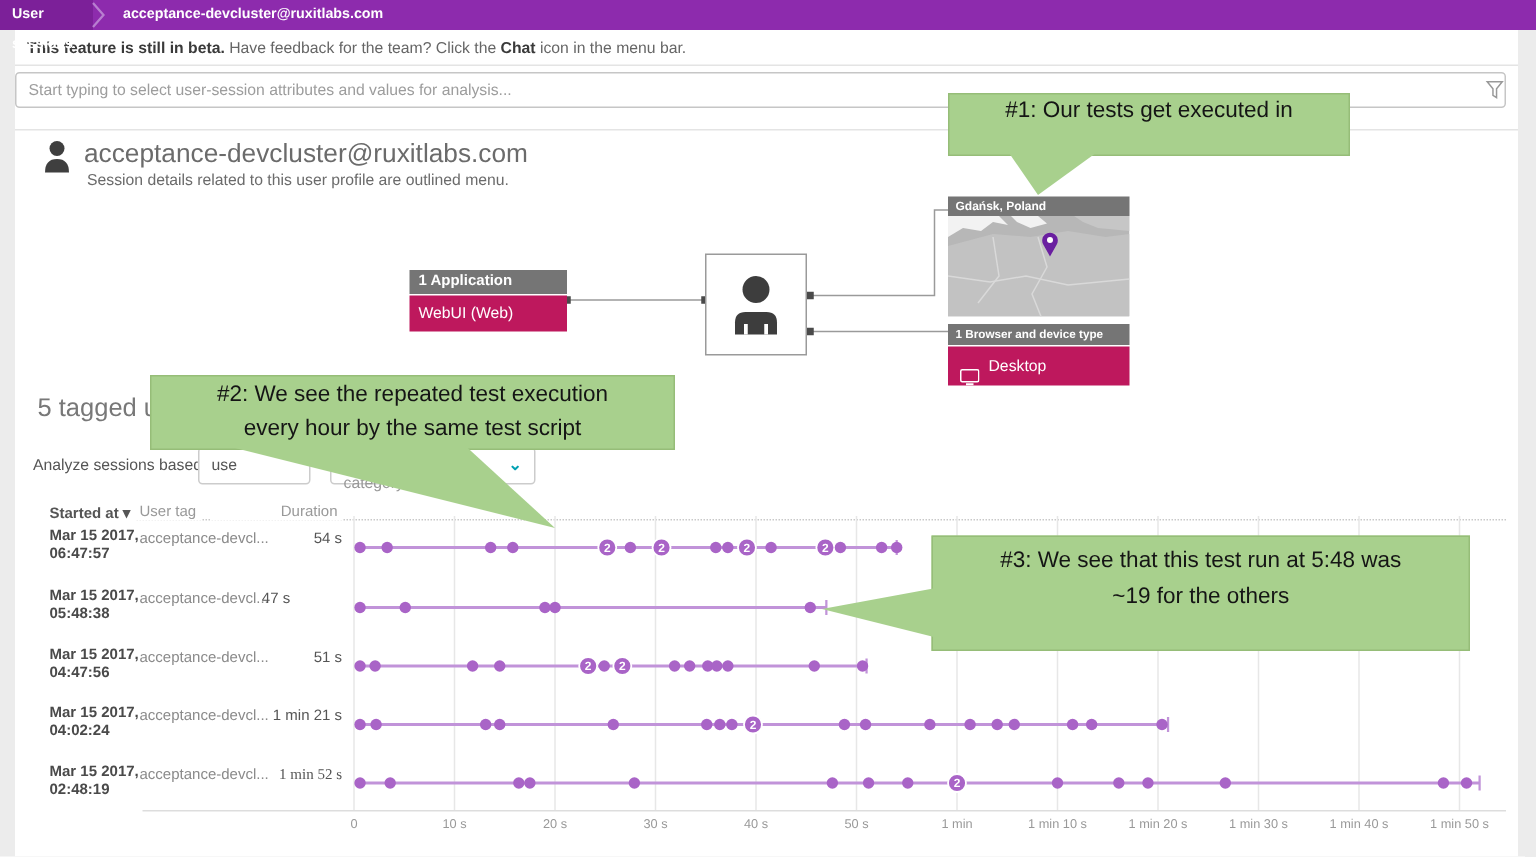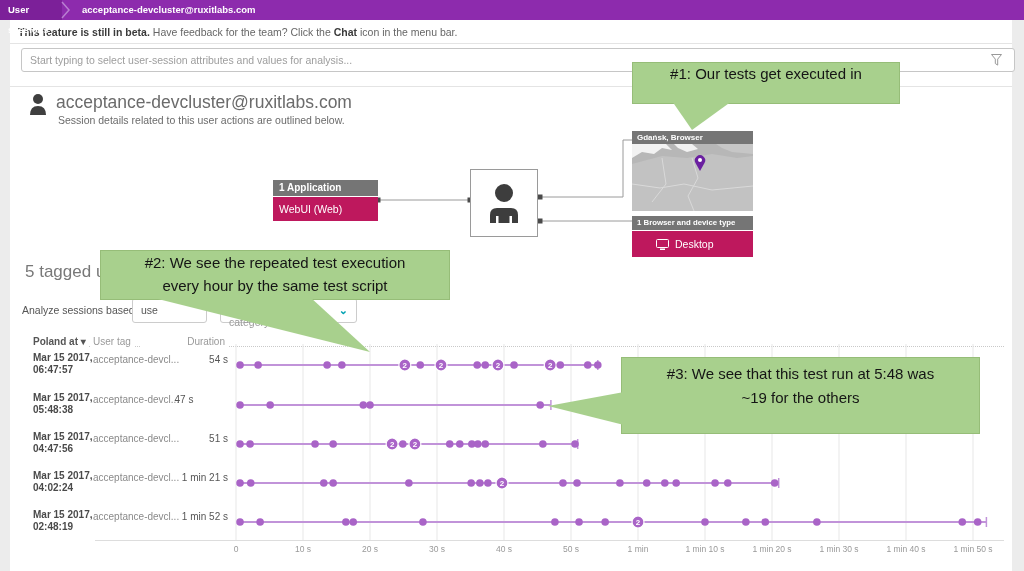--- a/index.html
+++ b/index.html
@@ -12,41 +12,41 @@
   #crumb-section{left:0;top:0;width:62px;height:20px;background:#7c2099;color:#fff;font-size:9.5px;font-weight:bold;line-height:20px;padding-left:8px}
   #crumb-chevron{left:60px;top:0}
   #crumb-current{left:82px;top:0;height:20px;color:#fff;font-size:9.5px;font-weight:bold;line-height:20px}
 
   
   #panel{left:10px;top:20px;width:1002px;height:551px;background:#fff;z-index:0}
 
   #beta-bar{left:10px;top:20px;width:1002px;height:24px;line-height:24px;padding-left:8px;font-size:10.5px;color:#666;border-bottom:1px solid #e4e4e4;background:#fff;z-index:2}
   .bold-dark{font-weight:bold;color:#3a3a3a}
 
-  #search-wrap{left:21px;top:48px;width:994px;height:24px;z-index:2}
+  #search-wrap{left:10px;top:48px;width:994px;height:24px;z-index:2}
   #search-input{width:100%;height:24px;border:1px solid #c6c6c6;border-radius:3px;padding:0 26px 0 8px;font-size:10.5px;color:#555;font-family:"Liberation Sans",sans-serif;background:#fff;outline:none}
   #search-input::placeholder{color:#9d9d9d}
   #filter-icon{left:990px;top:53px;z-index:3}
 
   #divider1{left:10px;top:86px;width:1002px;height:0;border-top:1px solid #e4e4e4;z-index:1}
 
   #profile-icon{left:28px;top:93px;z-index:2}
   #profile-title{left:56px;top:92px;font-size:17.5px;color:#6b6b6b;z-index:2}
   #profile-sub{left:58px;top:114px;font-size:10.5px;color:#6b6b6b;z-index:2}
 
   
   .gray-head{background:#757575;color:#fff;font-weight:bold;z-index:2}
   .purple-box{background:#be185d;color:#fff;z-index:2}
   #app-header{left:273px;top:180px;width:105px;height:16px;font-size:10px;line-height:16px;padding-left:6px}
   #app-value{left:273px;top:197px;width:105px;height:24px;font-size:10.5px;line-height:24px;padding-left:6px}
   #person-box{left:470px;top:169px;width:68px;height:68px;border:1px solid #9a9a9a;background:#fff;z-index:2;display:flex;align-items:center;justify-content:center}
   #map-header{left:632px;top:131px;width:121px;height:13px;font-size:8px;line-height:13px;padding-left:5px}
   #map-body{left:632px;top:144px;width:121px;height:67px;z-index:2}
   #browser-header{left:632px;top:216px;width:121px;height:14px;font-size:7.8px;line-height:14px;padding-left:5px}
-  #browser-value{left:632px;top:231px;width:121px;height:26px;font-size:10.5px;line-height:26px;display:flex;align-items:center;gap:6px;padding-left:24px}
+  #browser-value{left:632px;top:231px;width:121px;height:26px;font-size:10.5px;line-height:26px;display:flex;align-items:flex-end;gap:6px;padding-left:8px}
 
   #sessions-heading{left:25px;top:262px;font-size:17px;color:#787878;z-index:1}
   #analyze-label{left:22px;top:298px;height:25px;line-height:25px;font-size:10.5px;color:#555;z-index:2}
   .dropdown{border:1px solid #ccc;border-radius:3px;background:#fff;height:25px;line-height:23px;font-size:10.5px;z-index:2}
   #dd1{left:132px;top:298px;width:75px;padding:0 8px;color:#555}
   #dd2{left:220px;top:298px;width:137px;padding:0 8px;color:#999;display:flex;justify-content:space-between;align-items:center}
   #dd2 .chev{color:#00a1b2;font-size:11px;font-weight:bold}
 
   
   #header-dotline{left:33px;top:330px;width:971px;height:17px;border-bottom:1px dotted #c9c9c9;z-index:1}
@@ -95,35 +95,35 @@
   <path d="M1.5 1.5 h10 l-3.8 4.6 v6 l-2.4 -1.6 v-4.4 Z" fill="none" stroke="#999" stroke-width="1"></path>
 </svg>
 
 <div class="abs" id="divider1"></div>
 
 <svg class="abs" id="profile-icon" width="20" height="23">
   <circle cx="10" cy="6" r="5" fill="#3f3f3f"></circle>
   <path d="M2 22 q0 -9 8 -9 q8 0 8 9 Z" fill="#3f3f3f"></path>
 </svg>
 <div class="abs" id="profile-title">acceptance-devcluster@ruxitlabs.com</div>
-<div class="abs" id="profile-sub">Session details related to this user actions are outlined below.</div>
+<div class="abs" id="profile-sub">Session details related to this user profile are outlined menu.</div>
 
 <div class="abs gray-head" id="app-header">1 Application accessed</div>
 <div class="abs purple-box" id="app-value">WebUI (Web)</div>
 
 <div class="abs" id="person-box">
   <svg width="36" height="42">
     <circle cx="18" cy="11" r="9" fill="#3d3d3d"></circle>
     <path d="M4 41 v-8 q0 -7 7 -7 h14 q7 0 7 7 v8 Z" fill="#3d3d3d"></path>
     <rect x="10" y="34" width="2.5" height="7" fill="#fff"></rect>
     <rect x="23.5" y="34" width="2.5" height="7" fill="#fff"></rect>
   </svg>
 </div>
 
-<div class="abs gray-head" id="map-header">Gdańsk, Browser</div>
+<div class="abs gray-head" id="map-header">Gdańsk, Poland</div>
 <svg class="abs" id="map-body" width="121" height="67">
   <rect x="0" y="0" width="121" height="67" fill="#b7b7b7"></rect>
   <polygon points="0,0 34,0 40,6 30,4 22,10 10,8 0,14" fill="#f2f2f2"></polygon>
   <polygon points="42,0 60,0 66,5 55,8 46,4" fill="#f2f2f2"></polygon>
   <polygon points="84,0 121,0 121,10 100,8 90,4" fill="#c6c6c6"></polygon>
   <polygon points="0,20 30,12 55,14 80,10 105,14 121,12 121,67 0,67" fill="#c2c2c2"></polygon>
   <polyline points="30,14 34,40 20,58" fill="none" stroke="#d9d9d9" stroke-width="1"></polyline>
   <polyline points="60,14 66,34 56,52 62,67" fill="none" stroke="#d9d9d9" stroke-width="1"></polyline>
   <polyline points="0,40 28,44 52,40 80,46 121,42" fill="none" stroke="#d9d9d9" stroke-width="1"></polyline>
   <g>
@@ -142,21 +142,21 @@
 
 <div class="abs" id="sessions-heading">5 tagged use</div>
 <div class="abs" id="analyze-label">Analyze sessions based on</div>
 <div class="abs dropdown" id="dd1">use</div>
 <div class="abs dropdown" id="dd2">
   <span>select a second category</span>
   <span class="chev">⌄</span>
 </div>
 
 <div class="abs" id="header-dotline"></div>
-<div class="abs colhead" id="col-started"><span>Poland at</span> <span>▾</span></div>
+<div class="abs colhead" id="col-started"><span>Started at</span> <span>▾</span></div>
 <div class="abs colhead" id="col-usertag">User tag</div>
 <div class="abs colhead" id="col-duration">Duration</div>
 
 <div id="rows">
     <div class="r-date" style="top: 352px;">
       <div>Mar 15 2017,</div>
       <div>06:47:57</div>
     </div>
     <div class="r-tag" style="top: 354px;">acceptance-devcl...</div>
     <div class="r-dur" style="top: 354px;">54 s</div>
@@ -176,21 +176,21 @@
       <div>Mar 15 2017,</div>
       <div>04:02:24</div>
     </div>
     <div class="r-tag" style="top: 472px;">acceptance-devcl...</div>
     <div class="r-dur" style="top: 472px;">1 min 21 s</div>
     <div class="r-date" style="top: 509px;">
       <div>Mar 15 2017,</div>
       <div>02:48:19</div>
     </div>
     <div class="r-tag" style="top: 511px;">acceptance-devcl...</div>
-    <div class="r-dur" style="top: 511px;">1 min 52 s</div>
+    <div class="r-dur" style="top: 511px; font-family: Liberation Serif, serif;">1 min 52 s</div>
   </div>
 
 <div class="abs" id="axis-line"></div>
 
 <svg class="abs" id="chart-svg" width="1024" height="571">
     <polyline points="378,200 470,200" fill="none" stroke="#9a9a9a" stroke-width="1"></polyline>
     <polyline points="540,197 623,197 623,140 632,140" fill="none" stroke="#9a9a9a" stroke-width="1"></polyline>
     <polyline points="540,221 632,221" fill="none" stroke="#9a9a9a" stroke-width="1"></polyline>
     <rect x="375.5" y="197.5" width="5" height="5" fill="#4a4a4a"></rect>
     <rect x="467.5" y="197.5" width="5" height="5" fill="#4a4a4a"></rect>

